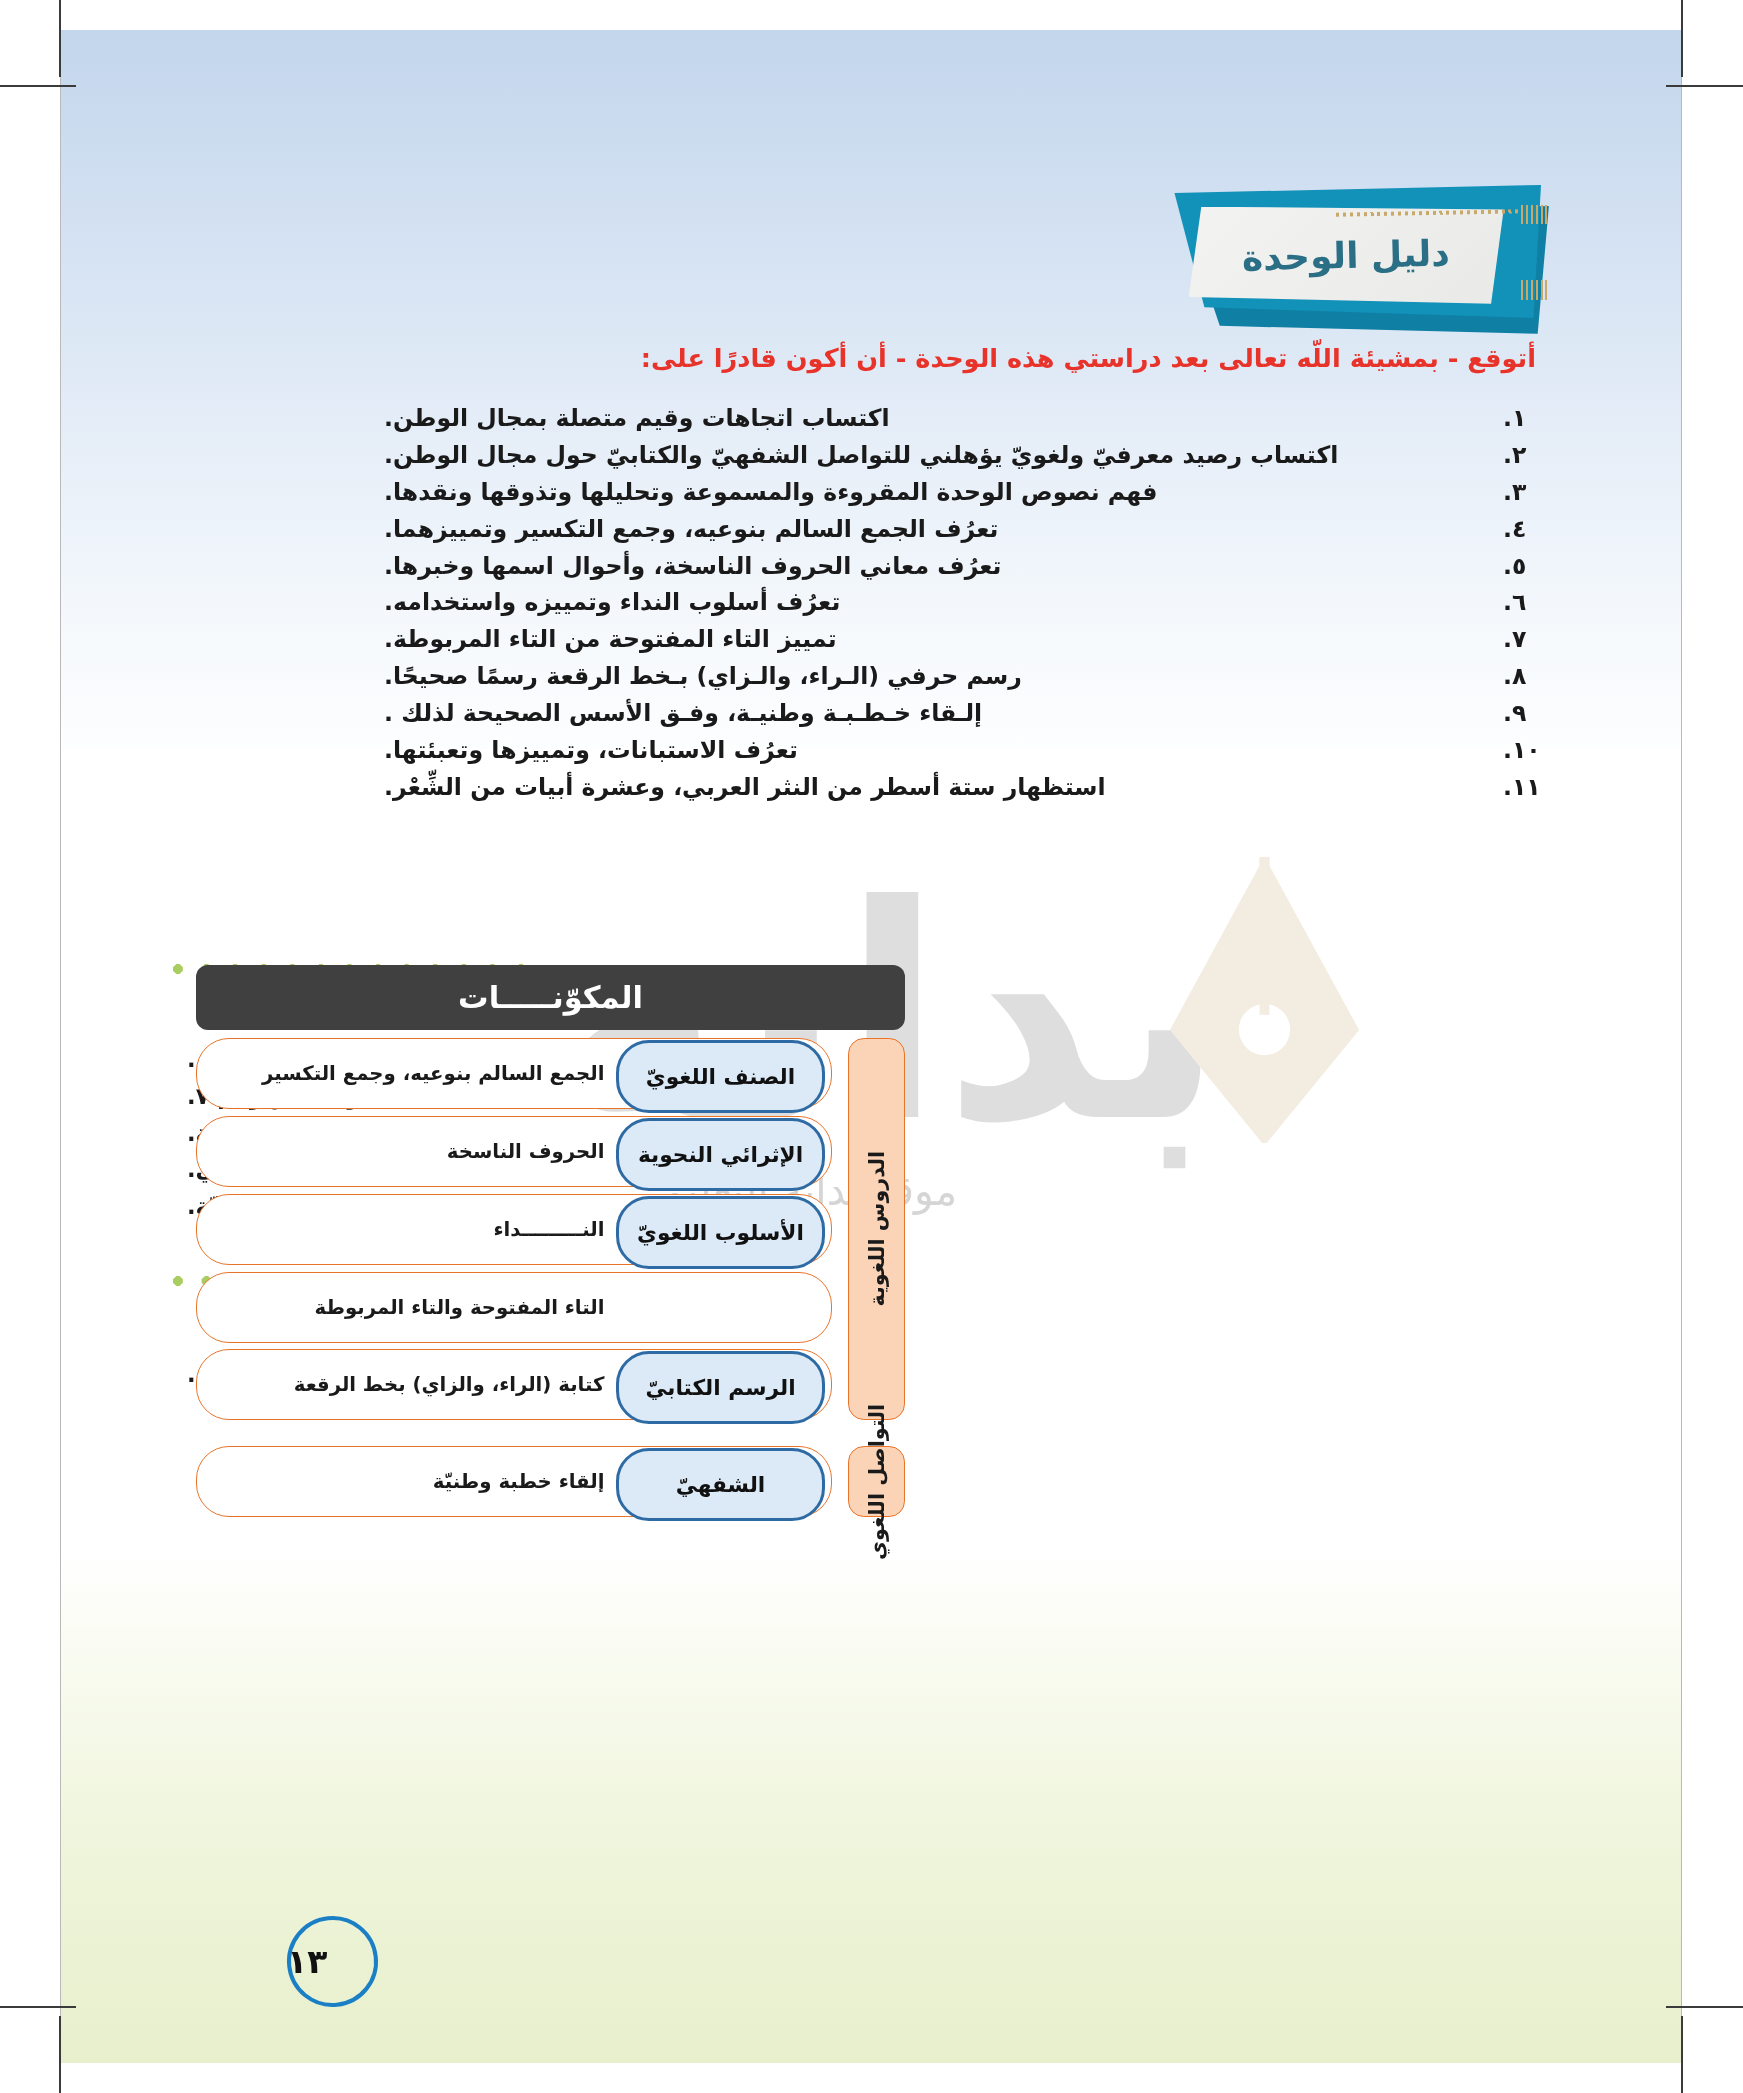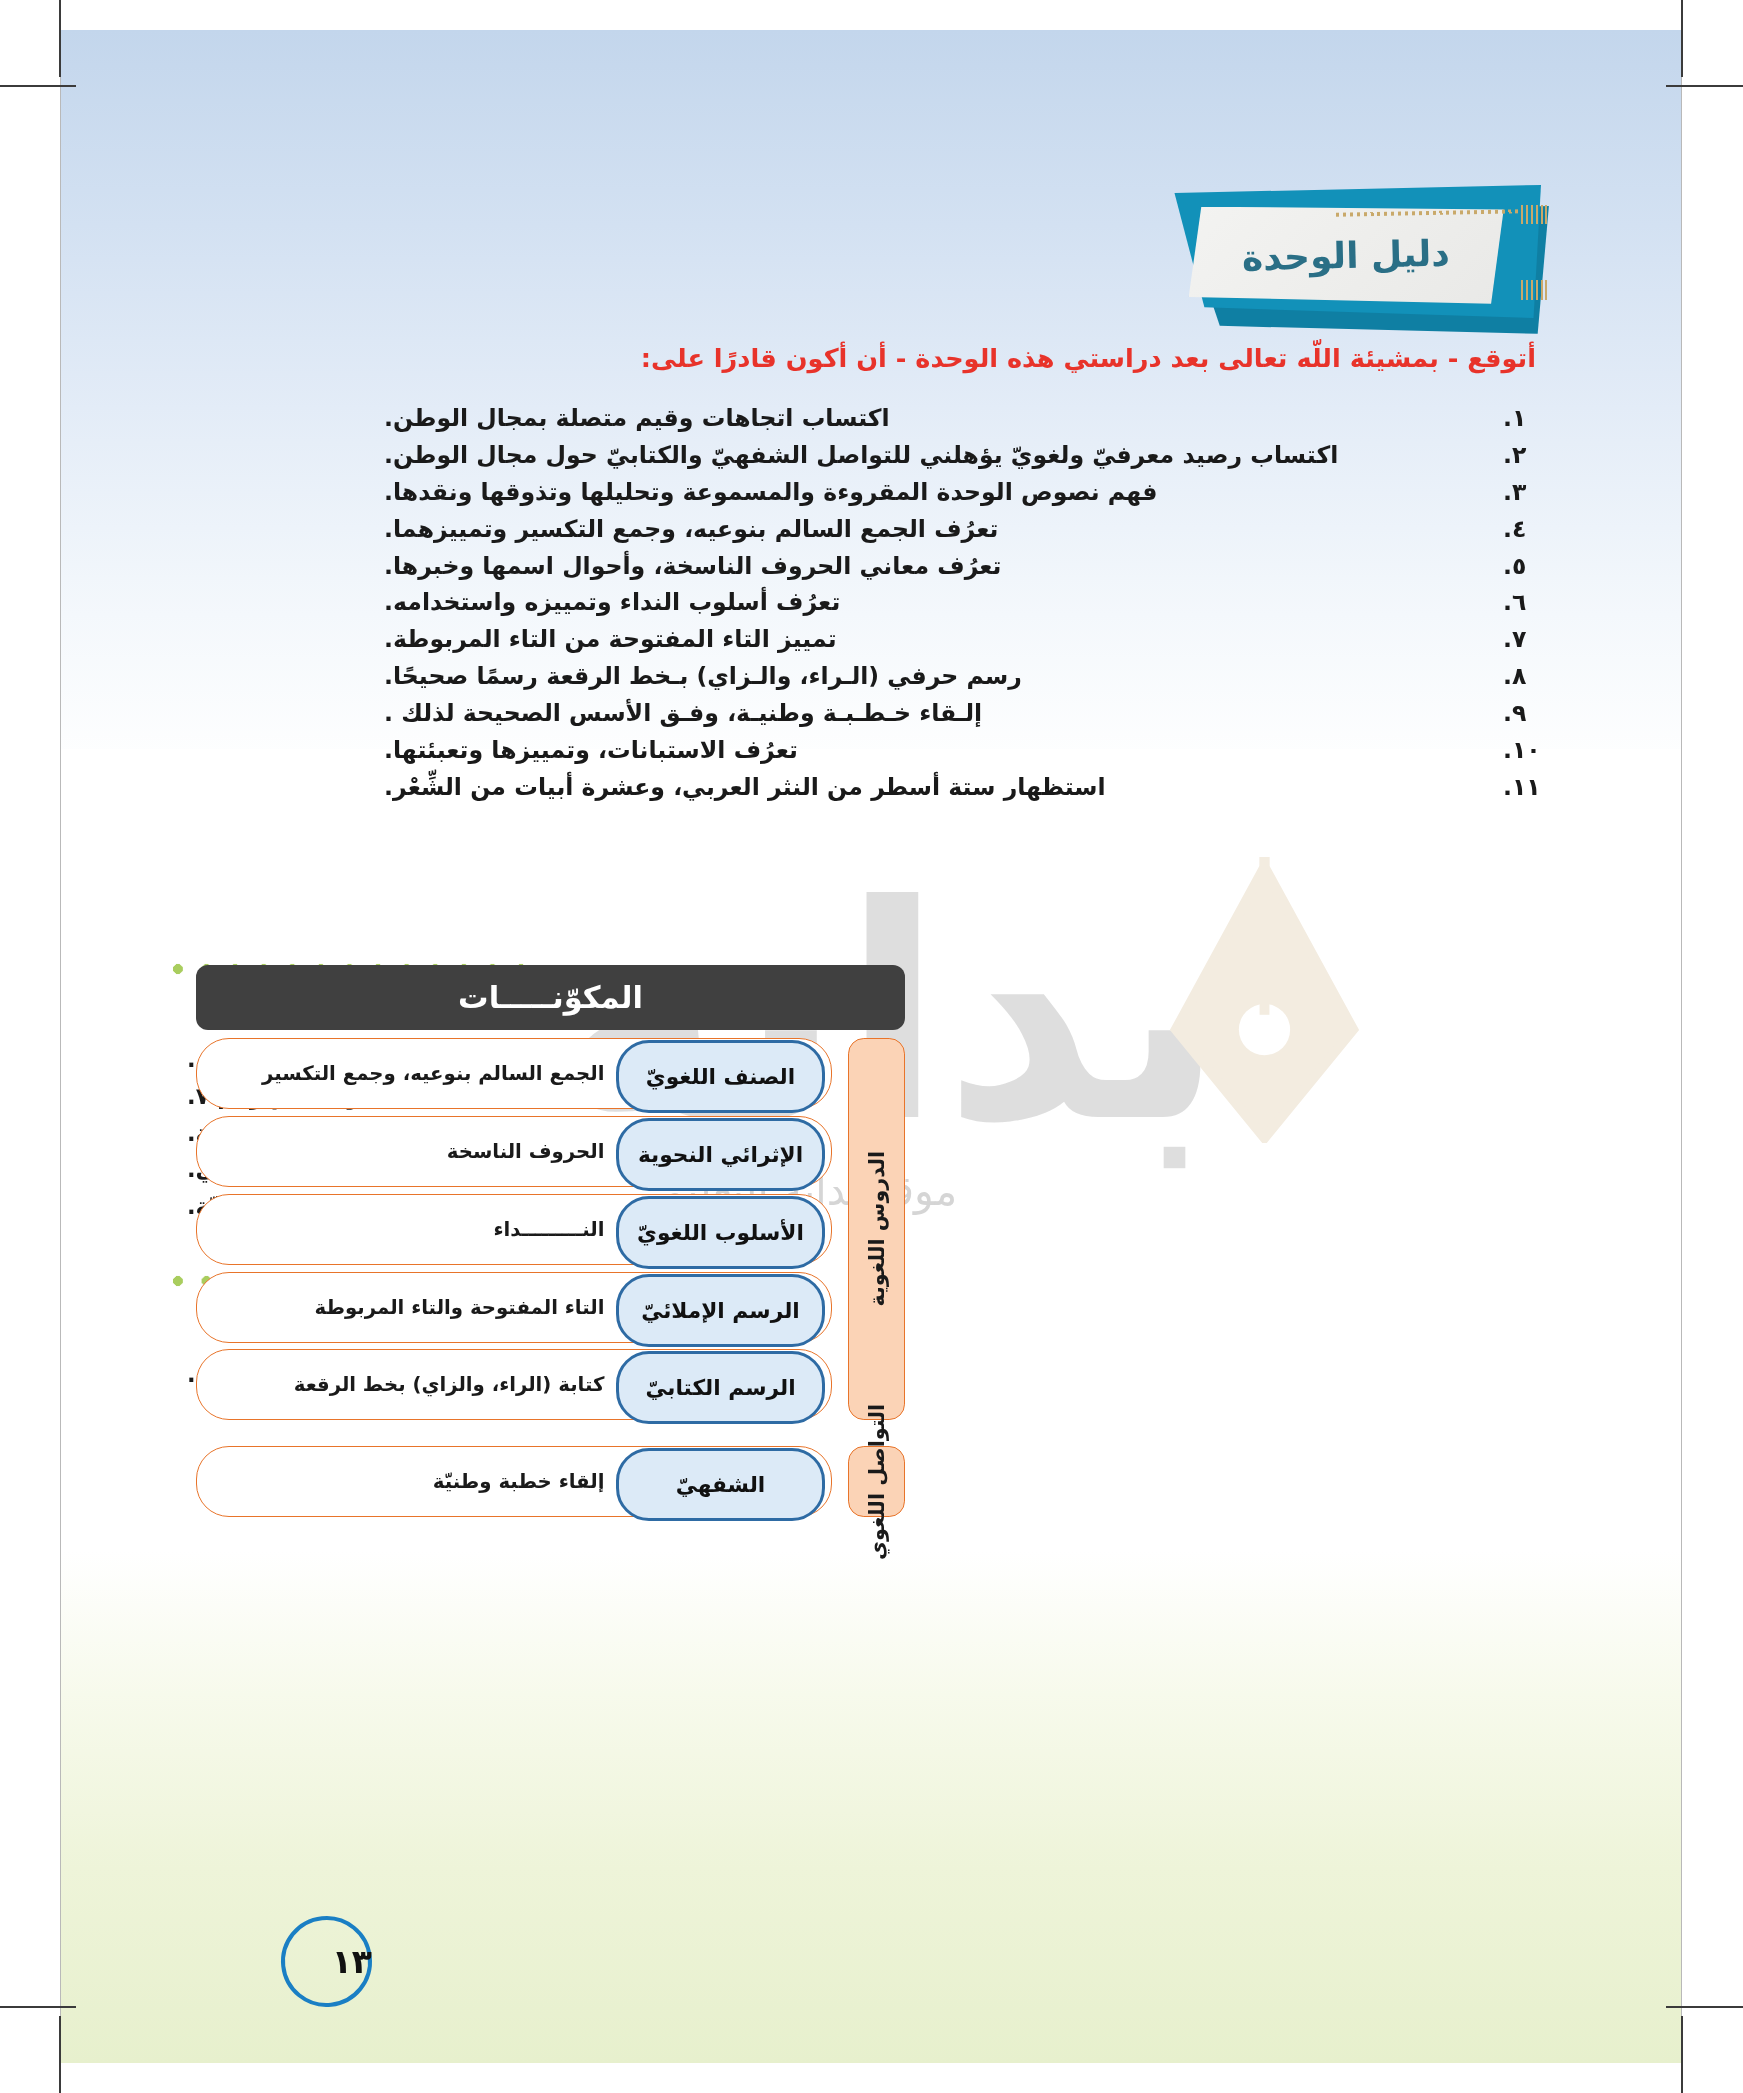--- a/index.html
+++ b/index.html
@@ -174,22 +174,22 @@
     position:absolute;right:35px;top:2px;width:203px;height:67px;
     border:3px solid #2e6ba4;border-radius:33px;background:#dceaf7;
     display:flex;align-items:center;justify-content:center;
     font-size:21.7px;font-weight:700;color:#111;white-space:nowrap;
   }
 
   .grp.g2{margin-top:25.6px;}
 
   
   .pageno{
-    position:absolute;left:282px;top:1916px;width:91px;height:91px;
-    display:flex;align-items:center;justify-content:flex-start;
+    position:absolute;left:288px;top:1916px;width:91px;height:91px;
+    display:flex;align-items:center;justify-content:flex-end;
   }
   .pageno .ring{
     position:absolute;inset:0;border:4.9px solid #1a7fc4;border-radius:50%;
     transform:rotate(-6deg);
   }
   .pageno span{position:relative;font-size:33px;font-weight:700;color:#111;}
 </style>
 </head>
 <body>
 
@@ -346,21 +346,20 @@
             <div class="desc">
               <span>النـــــــــداء</span>
             </div>
             <div class="pill">الأسلوب اللغويّ</div>
           </div>
 
           <div class="crow">
             <div class="desc">
               <span>التاء المفتوحة والتاء المربوطة</span>
             </div>
-            <div class="pill">الرسم الإملائيّ</div>
           </div>
 
           <div class="crow">
             <div class="desc">
               <span>كتابة (الراء، والزاي) بخط الرقعة</span>
             </div>
             <div class="pill">الرسم الكتابيّ</div>
           </div>
 
         </div>

